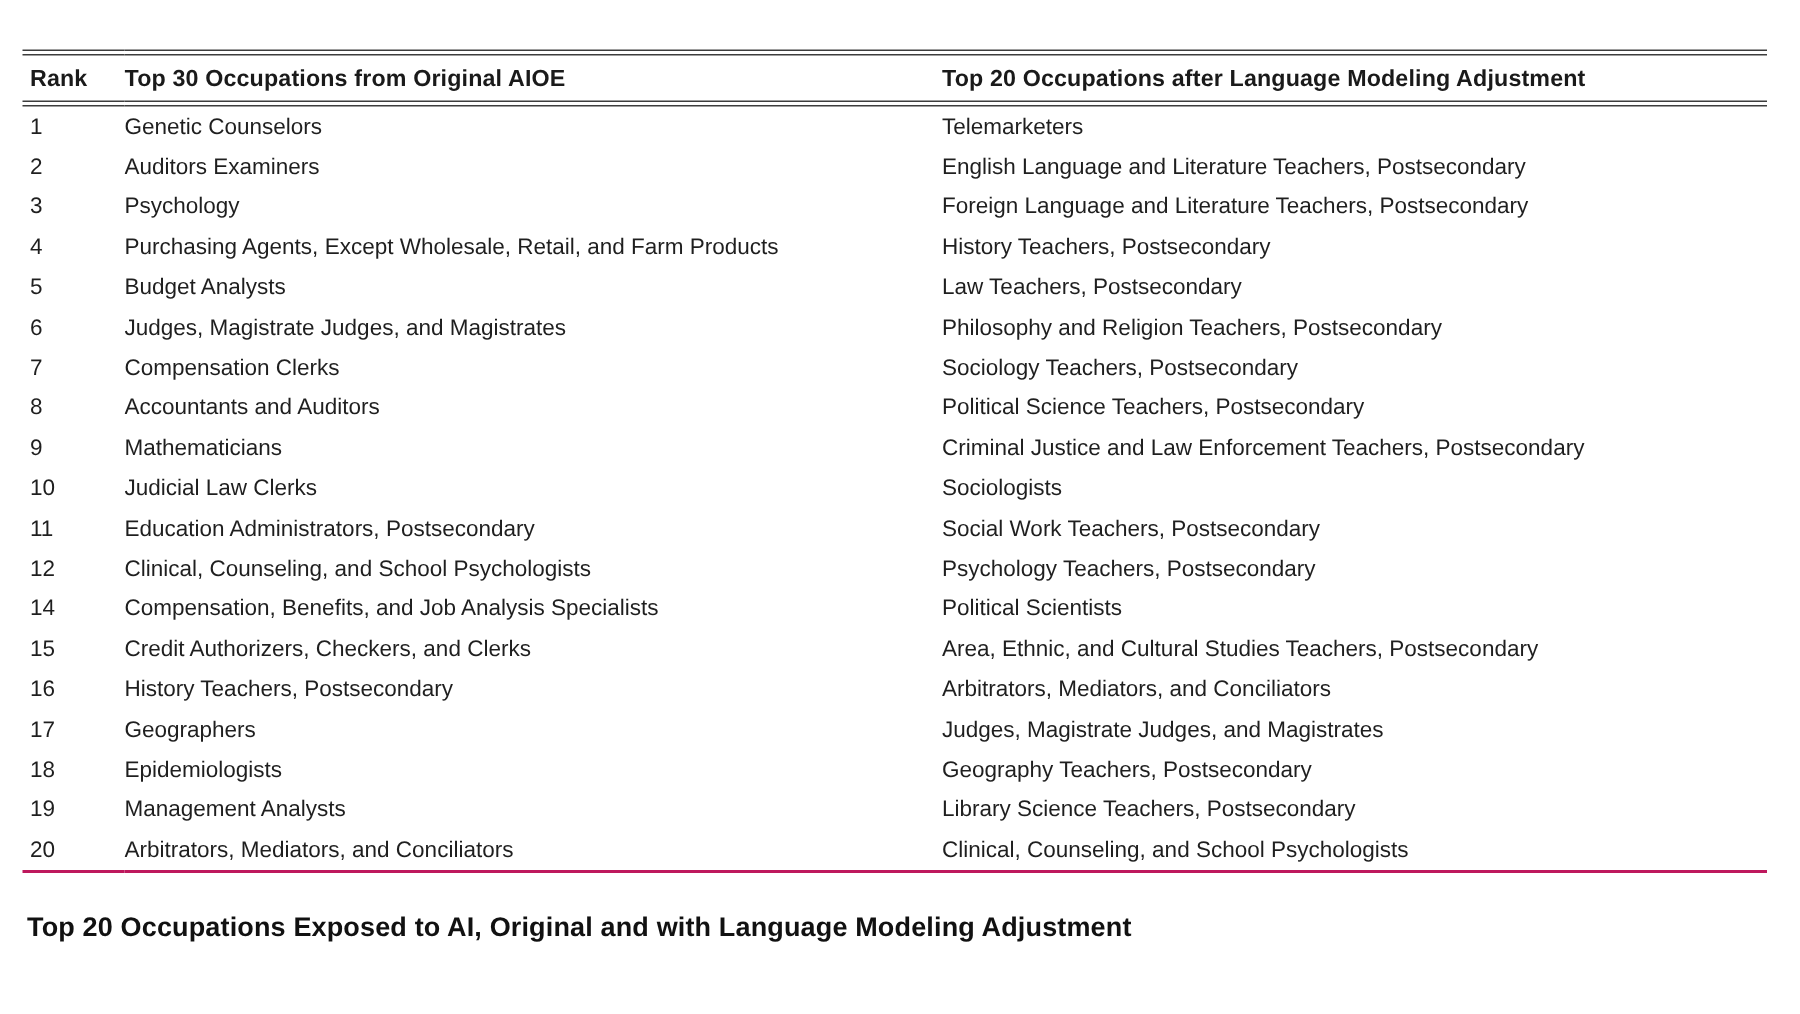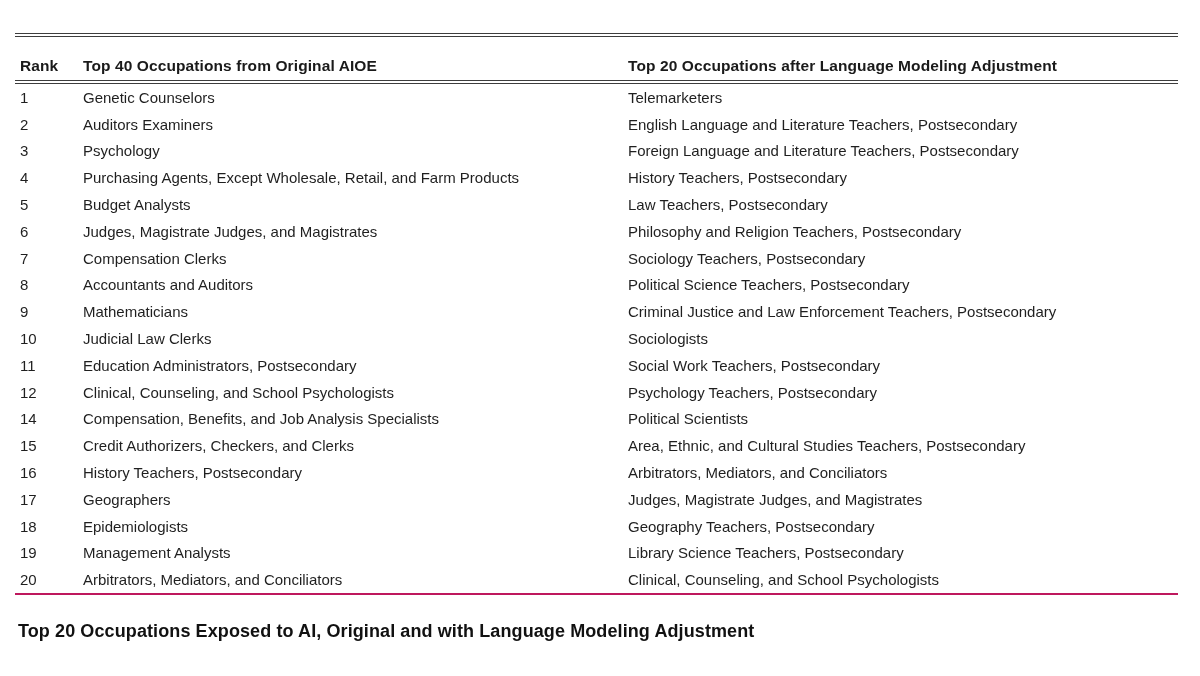--- a/index.html
+++ b/index.html
@@ -27,21 +27,21 @@
   table.rank-table col.col-rank { width: 68px; }
   table.rank-table col.col-original { width: 545px; }
   table.rank-table col.col-adjusted { width: 550px; }
 
   table.rank-table thead th {
     text-align: left;
     vertical-align: middle;
     font-size: 15.5px;
     font-weight: bold;
     letter-spacing: 0.1px;
-    padding: 20px 4px 5px 0;
+    padding: 7px 4px 5px 0;
     border-top: 4px double #3d3d3d;
     border-bottom: 4px double #3d3d3d;
     color: #1a1a1a;
     white-space: nowrap;
     overflow: hidden;
   }
   table.rank-table thead th.rank-head { padding-left: 5px; }
 
   table.rank-table tbody td {
     font-size: 15px;
@@ -73,21 +73,21 @@
 
   <table class="rank-table">
     <colgroup>
       <col class="col-rank">
       <col class="col-original">
       <col class="col-adjusted">
     </colgroup>
     <thead>
       <tr>
         <th class="rank-head">Rank</th>
-        <th>Top 40 Occupations from Original AIOE</th>
+        <th>Top 30 Occupations from Original AIOE</th>
         <th>Top 20 Occupations after Language Modeling Adjustment</th>
       </tr>
     </thead>
     <tbody>
     <tr>
       <td class="rank-cell">1</td>
       <td>Genetic Counselors</td>
       <td>Telemarketers</td>
     </tr>
 

